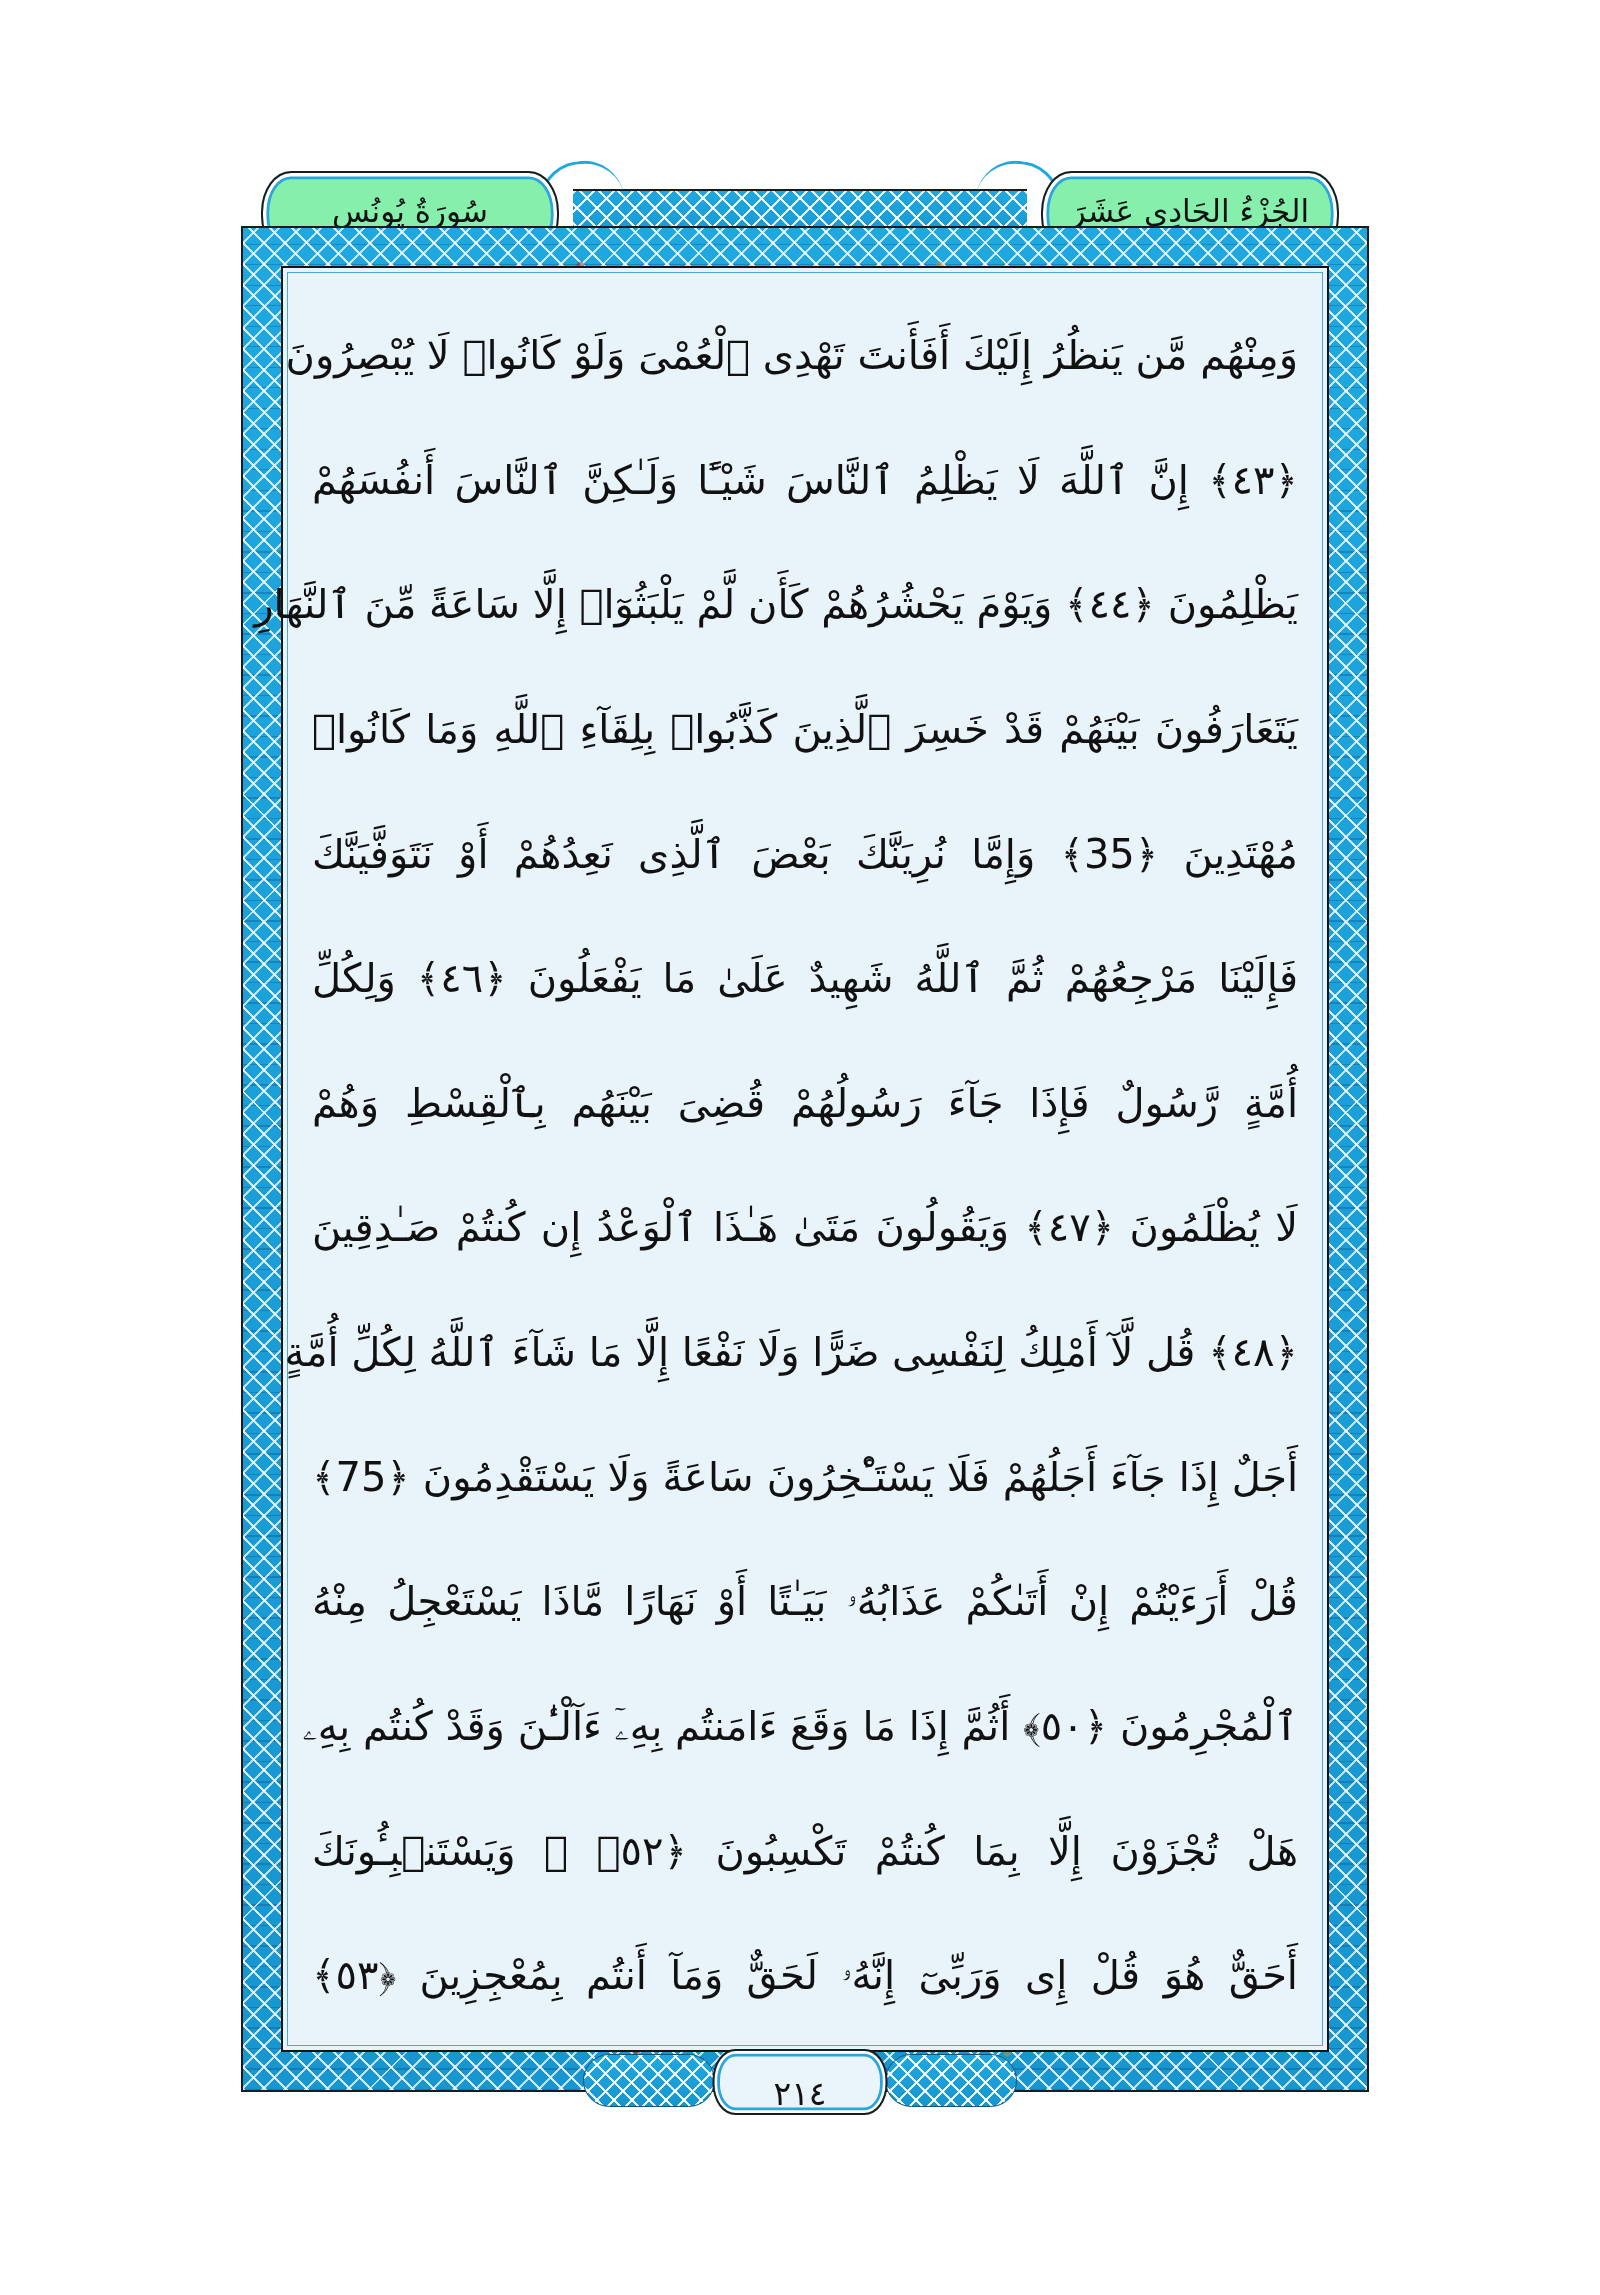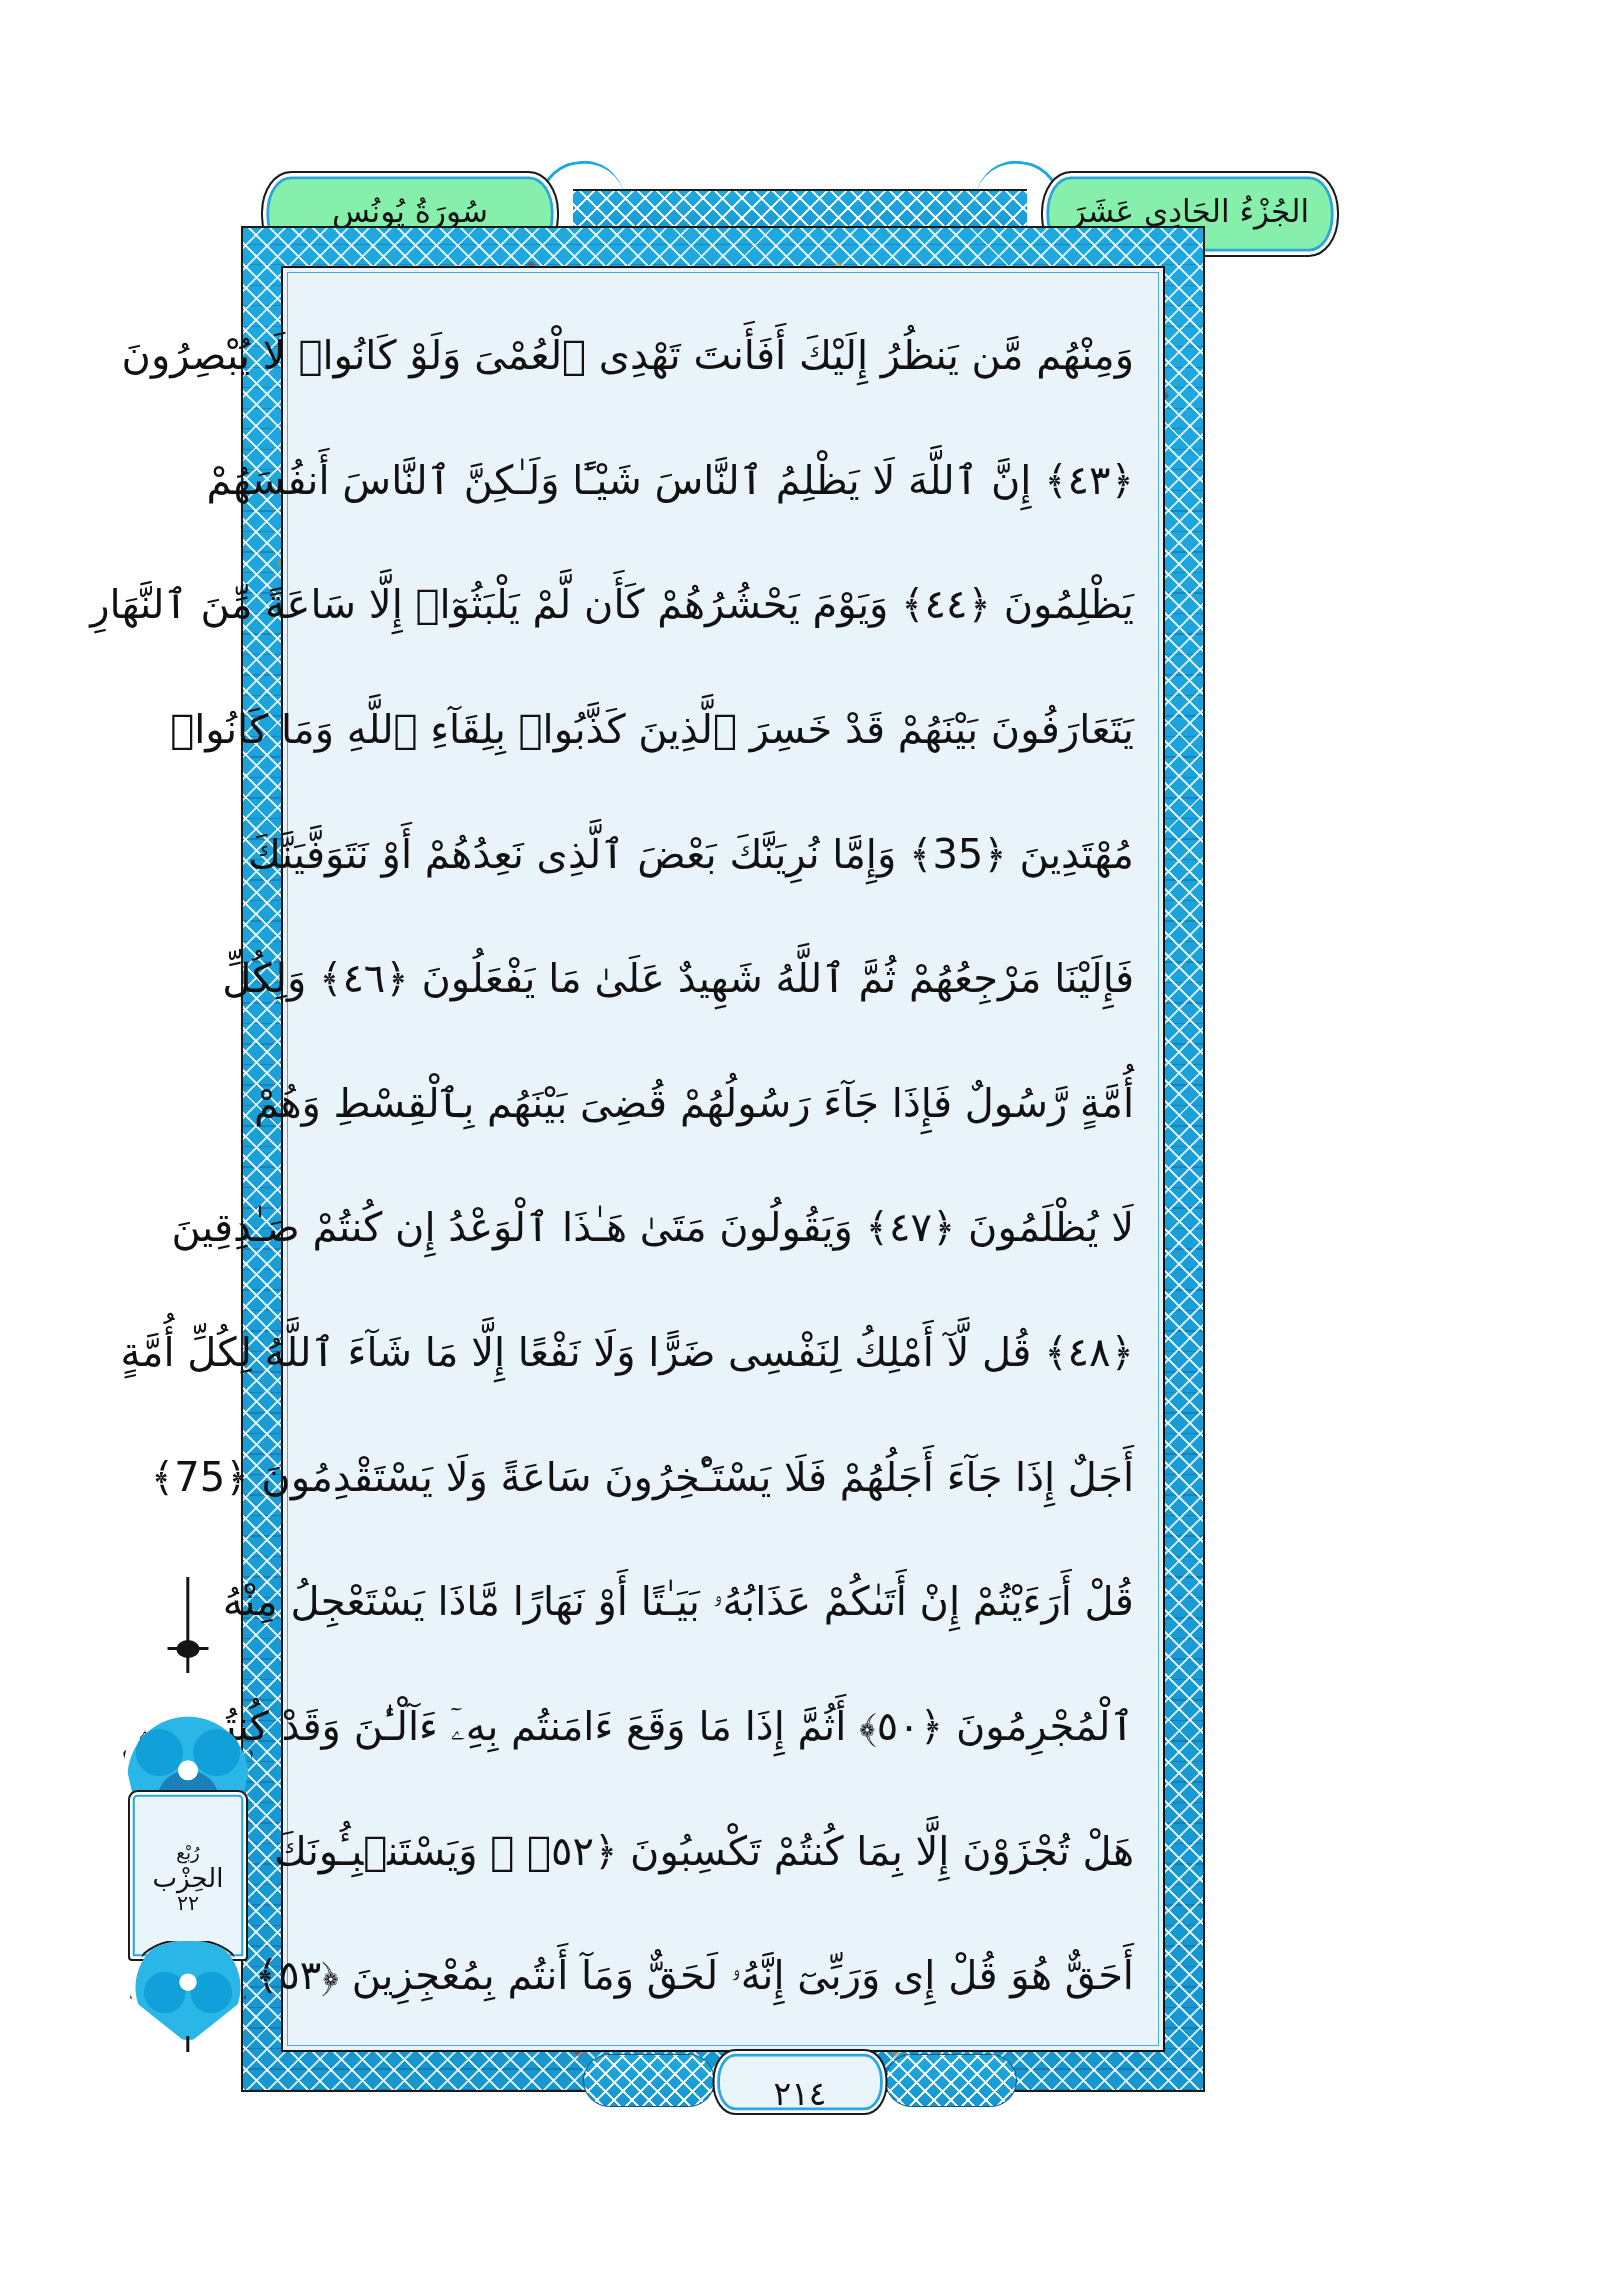--- a/index.html
+++ b/index.html
@@ -21,21 +21,21 @@
     position: absolute;
     inset: 0;
     background: #ffffff;
   }
 
   
   #frame-outer {
     position: absolute;
     left: 241px;
     top: 226px;
-    width: 964px;
+    width: 1128px;
     height: 1866px;
     box-sizing: border-box;
     border: 2.1px solid #1b1b1b;
     background: #1fa8e0;
   }
 
   
   #frame-band {
     position: absolute;
     inset: 0;
@@ -390,28 +390,15 @@
         </div>
     </div>
   </div>
 
   <div class="footer-knot" id="footer-knot-right"></div>
   <div class="footer-knot" id="footer-knot-left"></div>
   <div id="page-number-box">
     <div id="page-number-text">٢١٤</div>
   </div>
 
-  <div id="hizb-medallion">
-    <div id="hizb-finial-stem"></div>
-    <div id="hizb-finial-cross"></div>
-    <div id="hizb-finial-bead"></div>
-    <div id="hizb-top-rosette"></div>
-    <div id="hizb-plaque">
-      <div class="hizb-line" id="hizb-rub">رُبْع</div>
-      <div class="hizb-line" id="hizb-word">الحِزْب</div>
-      <div class="hizb-line" id="hizb-num">٢٢</div>
-    </div>
-    <div id="hizb-bottom-rosette"></div>
-    <div id="hizb-bottom-stem"></div>
-  </div>
 
 </div>
 
 
 </body></html>

